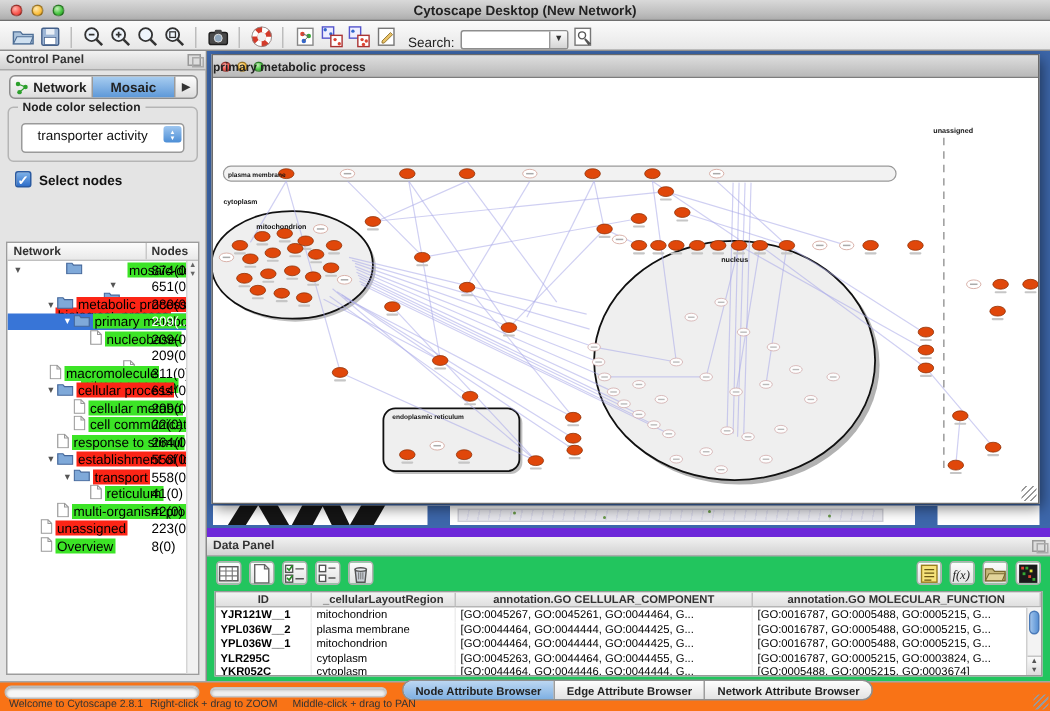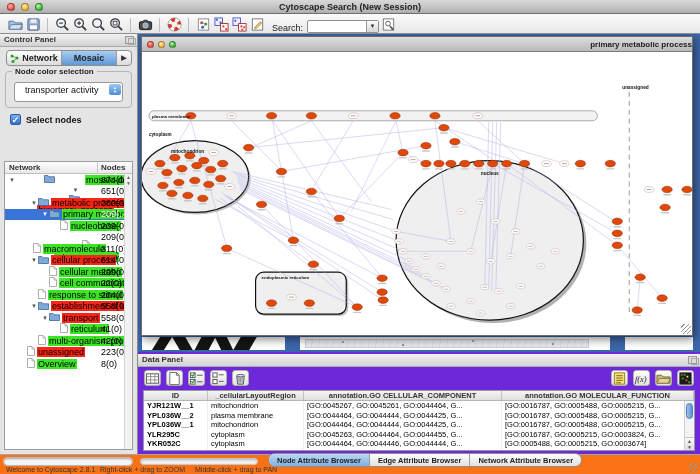--- a/index.html
+++ b/index.html
@@ -72,30 +72,30 @@
   .logo-strip { position:absolute; left:4px; right:7px; bottom:2px; height:13px; background:#fff; overflow:hidden; }
   .blk { position:absolute; top:-2px; bottom:-2px; background:#151515; }
   .bluesq { position:absolute; top:0; bottom:0; width:15px; background:#3d67ab; }
   .grayband { position:absolute; top:2px; bottom:2px; background:repeating-linear-gradient(100deg,#e9e9ef 0 6px,#dcdcea 6px 7px); border:1px solid #cfcfd8; }
   .gdot { position:absolute; width:2px; height:2px; background:#6a9a4a; border-radius:50%; }
 
   .netwin { position:absolute; left:3px; top:2px; width:552px; height:300px; background:#fff;
     border:1px solid #6b6b6b; box-shadow:2px 3px 9px rgba(0,0,0,.5); }
   .netwin .wtitle { height:15px; background:linear-gradient(#dedede,#b9b9b9); border-bottom:1px solid #7d7d7d;
     display:flex; align-items:center; position:relative; }
-  .netwin .wtitle .title { position:absolute; left:0; right:0; text-align:right; font-size:8px; font-weight:bold; color:#222; }
+  .netwin .wtitle .title { position:absolute; left:0; right:0; text-align:left; font-size:8px; font-weight:bold; color:#222; }
   .netwin .tl { width:7px; height:7px; margin-left:4px; }
   .netwin .tl.red { margin-left:5px; }
   .canvas-wrap { position:absolute; left:0; top:15px; right:0; bottom:0; background:#fff; }
   .canvas-wrap svg { display:block; }
   .win-grip, .app-grip { position:absolute; right:1px; bottom:1px; width:10px; height:10px;
     background:repeating-linear-gradient(135deg, transparent 0 2px, #9a9a9a 2px 3px); }
 
   
-  .dpanel { position:absolute; left:138px; top:352px; width:562px; height:102px; background:#6d28d9; border-top:2px solid #6d28d9; }
+  .dpanel { position:absolute; left:138px; top:352px; width:562px; height:102px; background:#22c55e; border-top:6px solid #6d28d9; }
   .dp-toolbar { height:22px; display:flex; align-items:center; padding:0 6px; gap:5px; }
   .dp-btn { width:17px; height:16px; border:1px solid #b0b0b0; border-radius:3px; background:linear-gradient(#fcfcfc,#e2e2e2);
     display:flex; align-items:center; justify-content:center; }
   .dp-spacer { flex:1; }
   .dtable { position:absolute; left:5px; right:5px; top:36px; bottom:3px; background:#fff; border:1px solid #9a9a9a; overflow:hidden; }
   .dt-head { display:flex; height:10px; background:linear-gradient(#f4f4f4,#dfdfdf); border-bottom:1px solid #b5b5b5;
     font-size:7.5px; font-weight:bold; color:#333; }
   .dt-head > div { border-right:1px solid #c2c2c2; text-align:center; overflow:hidden; white-space:nowrap; }
   .dt-row { display:flex; height:9.6px; font-size:7.5px; color:#000; }
   .dt-row > div { border-right:1px solid #eee; padding-left:3px; overflow:hidden; white-space:nowrap; }
@@ -118,21 +118,21 @@
   .btab { padding:0 8px; font-size:7.5px; font-weight:bold; color:#222; display:flex; align-items:center; border-right:1px solid #9d9d9d; }
   .btab:last-child { border-right:none; }
   .btab.sel { background:linear-gradient(#bcd7f2,#7fb0e2); }
 </style>
 </head>
 <body>
 
 <div class="app">
 
   <div class="titlebar">
-    <span class="title">Cytoscape Search (New Session)</span>
+    <span class="title">Cytoscape Desktop (New Network)</span>
     <span class="tl red"></span>
     <span class="tl yel"></span>
     <span class="tl grn"></span>
   </div>
 
   <div class="toolbar">
     <span id="tb-icons" style="display:flex;align-items:center;">
         <span class="tb-btn">
           <svg width="15" height="15" viewBox="0 0 16 16">
             <path d="M1 13V4.5h5l1.5 1.8H15V13z" fill="#adc4dc" stroke="#4f6f96" stroke-width="1"></path>

